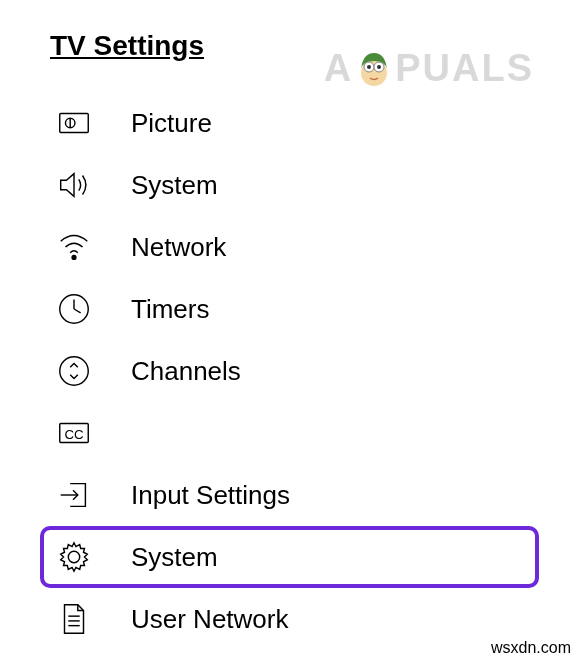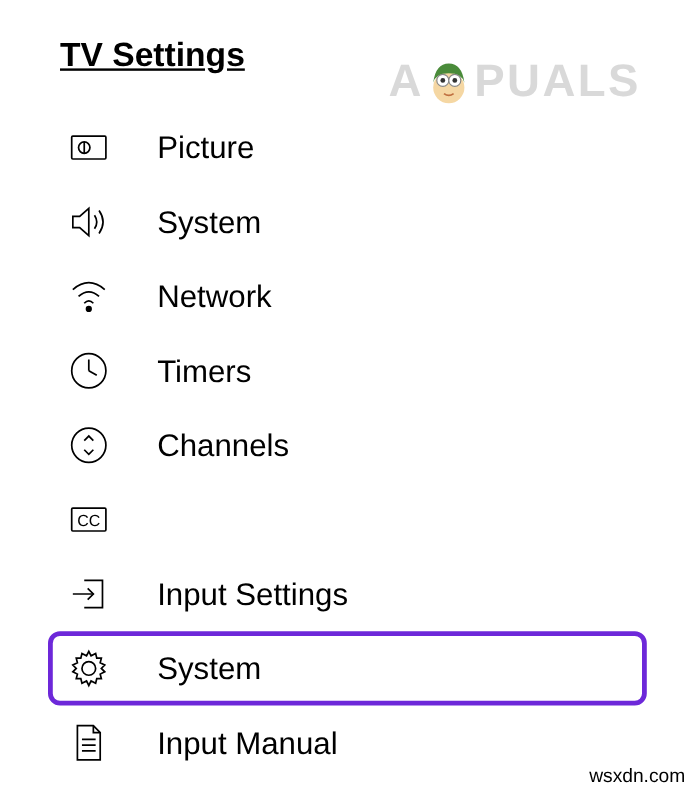--- a/index.html
+++ b/index.html
@@ -201,18 +201,18 @@
   <div class="menu-item">
     <span class="icon-wrap">
       <svg viewBox="0 0 40 40">
         <path d="M 10 5 L 24 5 L 30 11 L 30 35 L 10 35 Z"></path>
         <path d="M 24 5 L 24 11 L 30 11"></path>
         <line x1="14" y1="17" x2="26" y2="17"></line>
         <line x1="14" y1="22" x2="26" y2="22"></line>
         <line x1="14" y1="27" x2="26" y2="27"></line>
       </svg>
     </span>
-    <span class="label">Input Manual</span>
+    <span class="label">User Network</span>
   </div>
 
 </div>
 
 <div class="credit">wsxdn.com</div>
 
 </body></html>

